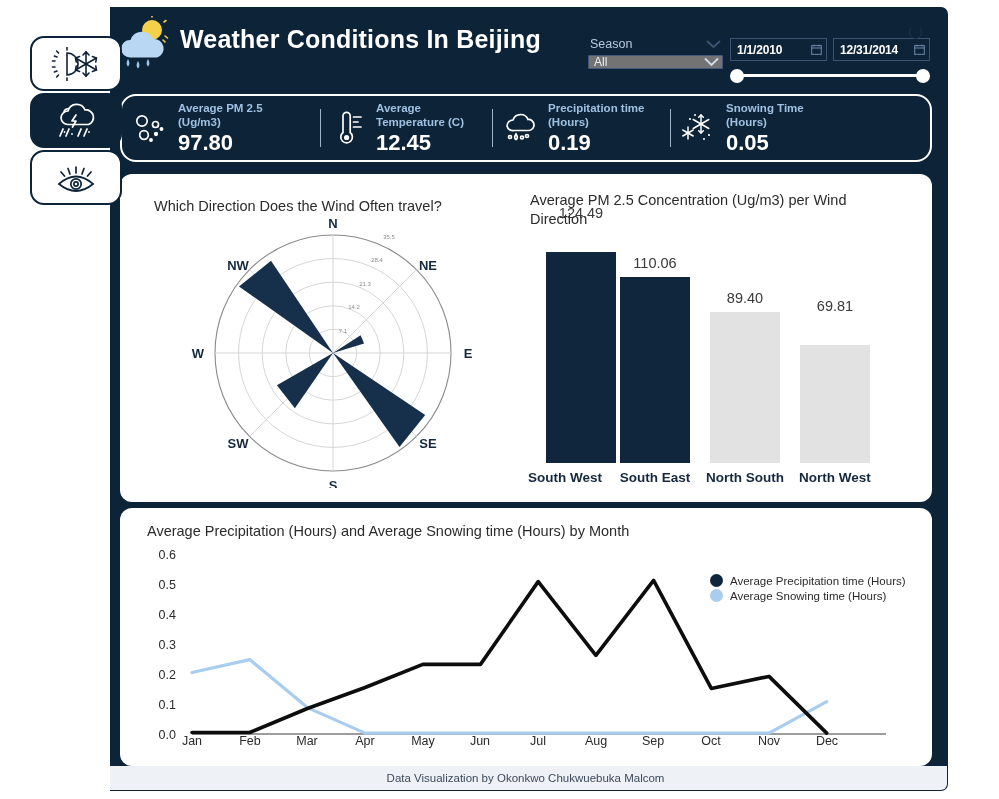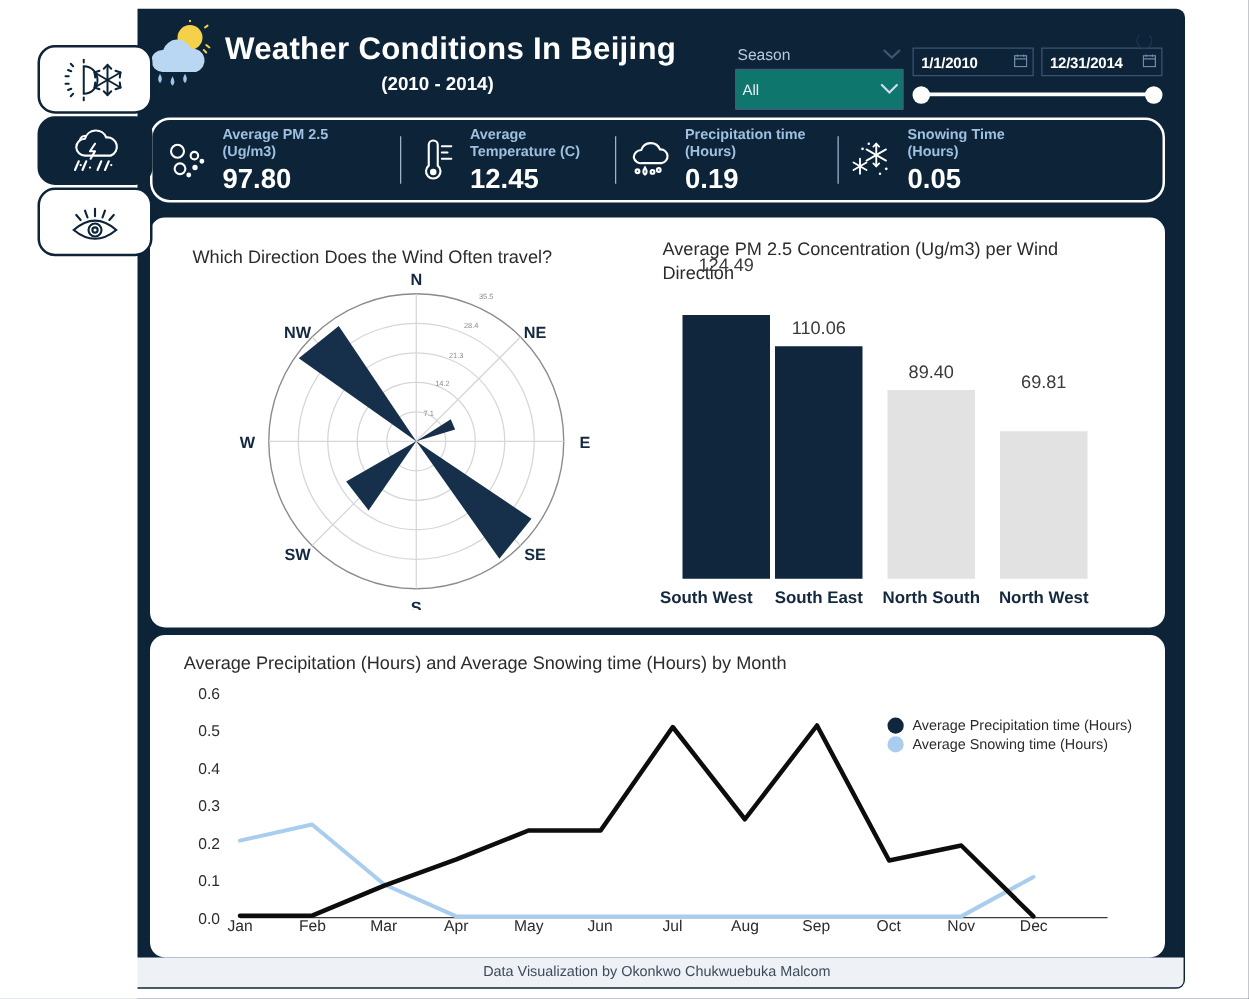--- a/index.html
+++ b/index.html
@@ -47,22 +47,22 @@
   }
   
   #season-filter{position:absolute;left:484px;top:27px;width:135px;}
   #season-label-row{
     display:flex;align-items:center;justify-content:space-between;
     padding:0 2px 2px 2px;
   }
   #season-label{color:#b9c9dd;font-size:12.5px;}
   .chev{display:block;}
   #season-select{
-    height:33px;border:1px solid #5d7siny;border:1px solid #4a6party;
-    border:1px solid #44597a;background:#0f766e;border-radius:1px;
+    height:14px;border:1px solid #5d7siny;border:1px solid #4a6party;
+    border:1px solid #44597a;background:#737373;border-radius:1px;
     display:flex;align-items:center;justify-content:space-between;
     padding:0 3px 0 5px;box-sizing:border-box;gap:19px;
   }
   #season-value{color:#e8eef6;font-size:12px;}
   
   #date-range{position:absolute;left:626px;top:30px;width:200px;}
   #date-boxes{display:flex;gap:6px;}
   .date-box{
     border:1px solid #3e5374;background:#0d2338;height:23px;
     display:flex;align-items:center;justify-content:space-between;
@@ -231,21 +231,20 @@
         <g fill="#9ec6ea">
           <path d="M16 43 q3 5 0 7.5 q-3 -2.5 0 -7.5 Z"></path>
           <path d="M26 45 q3 5 0 7.5 q-3 -2.5 0 -7.5 Z"></path>
           <path d="M36 43 q3 5 0 7.5 q-3 -2.5 0 -7.5 Z"></path>
         </g>
       </svg>
     </span>
 
     <div id="title-block">
       <div id="app-title">Weather Conditions In Beijing</div>
-      <div id="app-subtitle">(2010 - 2014)</div>
     </div>
 
     <div id="season-filter">
       <div id="season-label-row">
         <span id="season-label">Season</span>
         <span class="chev">
           <svg width="15" height="9" viewBox="0 0 15 9">
               <path d="M1.5 1.5 L7.5 7 L13.5 1.5" stroke="#3d5674" stroke-width="1.7" fill="none" stroke-linecap="round"></path>
             </svg>
         </span>

